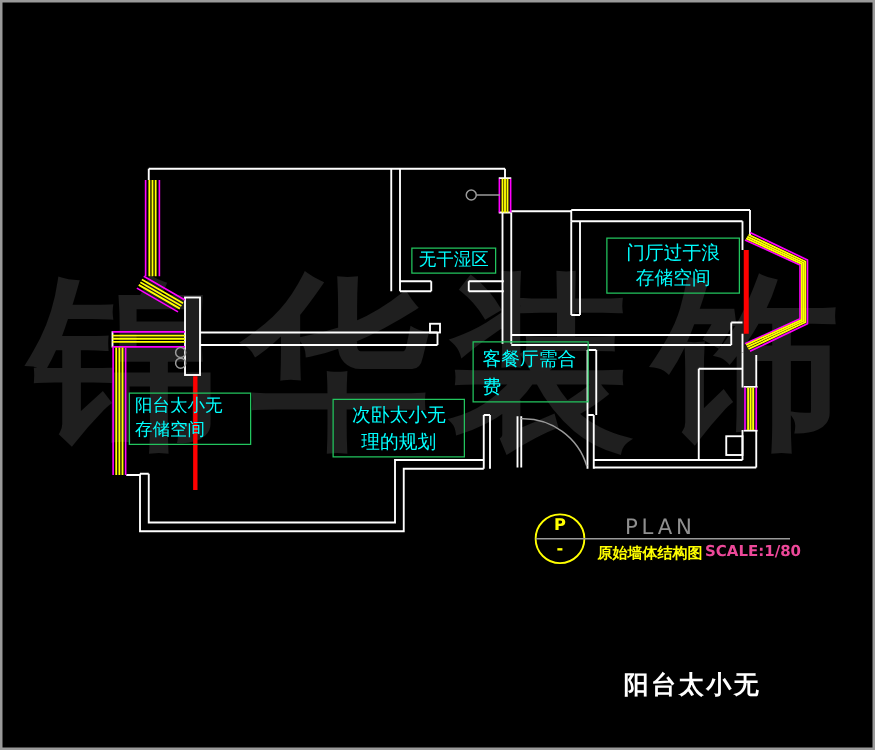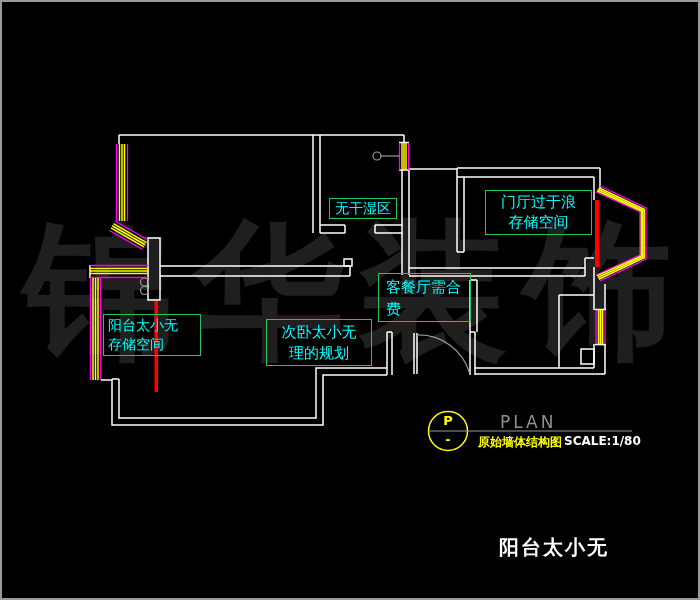--- a/index.html
+++ b/index.html
@@ -30,21 +30,21 @@
   }
   .anno div{white-space:nowrap}
   #anno-bathroom{left:327px;top:196px;width:66px;height:19px;text-align:center;font-size:14px;line-height:19px}
   #anno-bedroom2{left:483px;top:188px;width:105px;height:42px;text-align:center;padding-top:1px}
   #anno-hall{left:376px;top:271px;width:84px;height:45px;padding:2px 0 0 7px;line-height:22px}
   #anno-balcony{left:101px;top:312px;width:92px;height:39px;padding:1px 0 0 4px;font-size:14px;line-height:19px}
   #anno-living{left:264px;top:317px;width:104px;height:43px;text-align:center;padding-top:2px;line-height:21px}
   
   #plan-word{left:498px;top:410px;color:#8f8f8f;font-size:17px;letter-spacing:3px}
   #legend-name{left:476px;top:432px;color:#ffff00;font-size:12px;font-weight:bold}
-  #legend-scale{left:562px;top:432px;color:#ffffff;font-size:12px;font-weight:bold}
+  #legend-scale{left:562px;top:432px;color:#ec4899;font-size:12px;font-weight:bold}
   #marker-p{left:439px;top:411px;color:#ffff00;font-size:13px;font-weight:bold;width:14px;text-align:center}
   #marker-dash{left:439px;top:430px;color:#ffff00;font-size:13px;font-weight:bold;width:14px;text-align:center}
   
   #sheet-title{left:497px;top:532px;color:#ffffff;font-size:20px;font-weight:bold;letter-spacing:2px}
 </style>
 </head>
 <body>
 
 <div class="stage">
 

